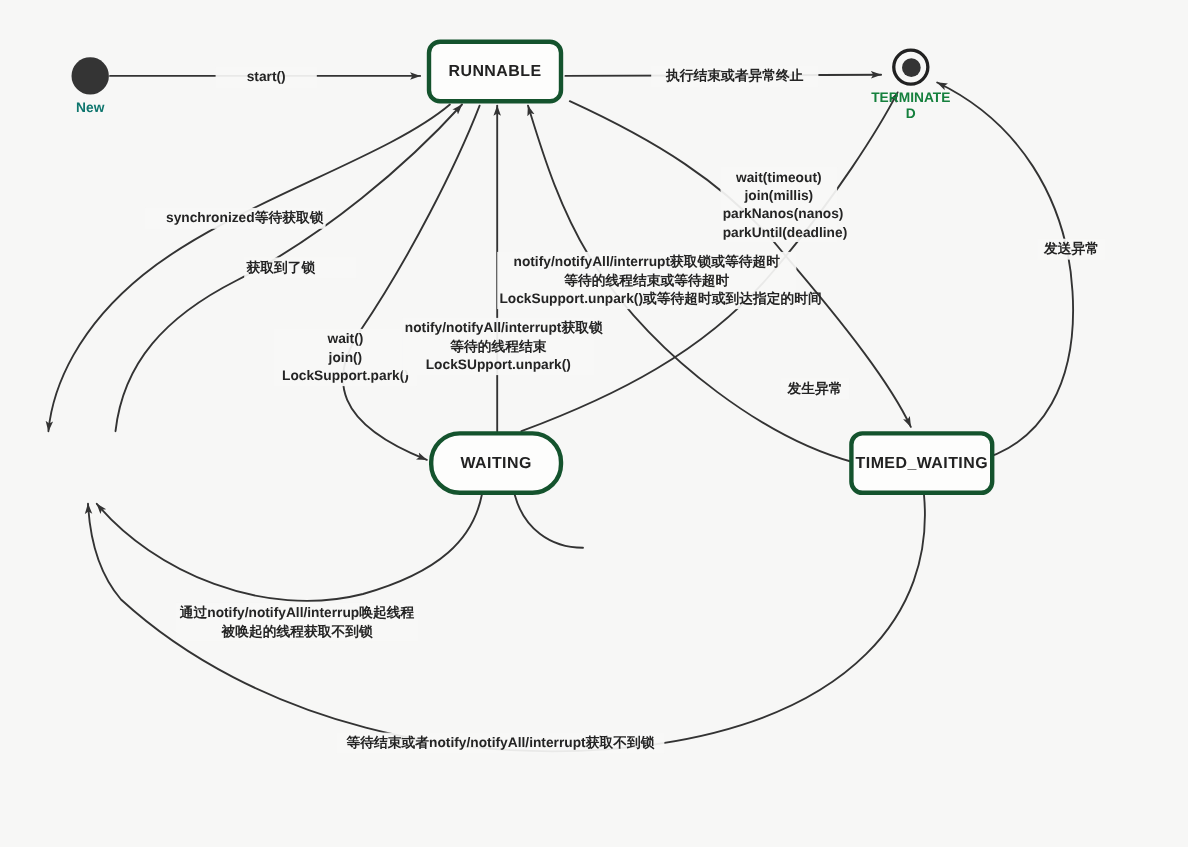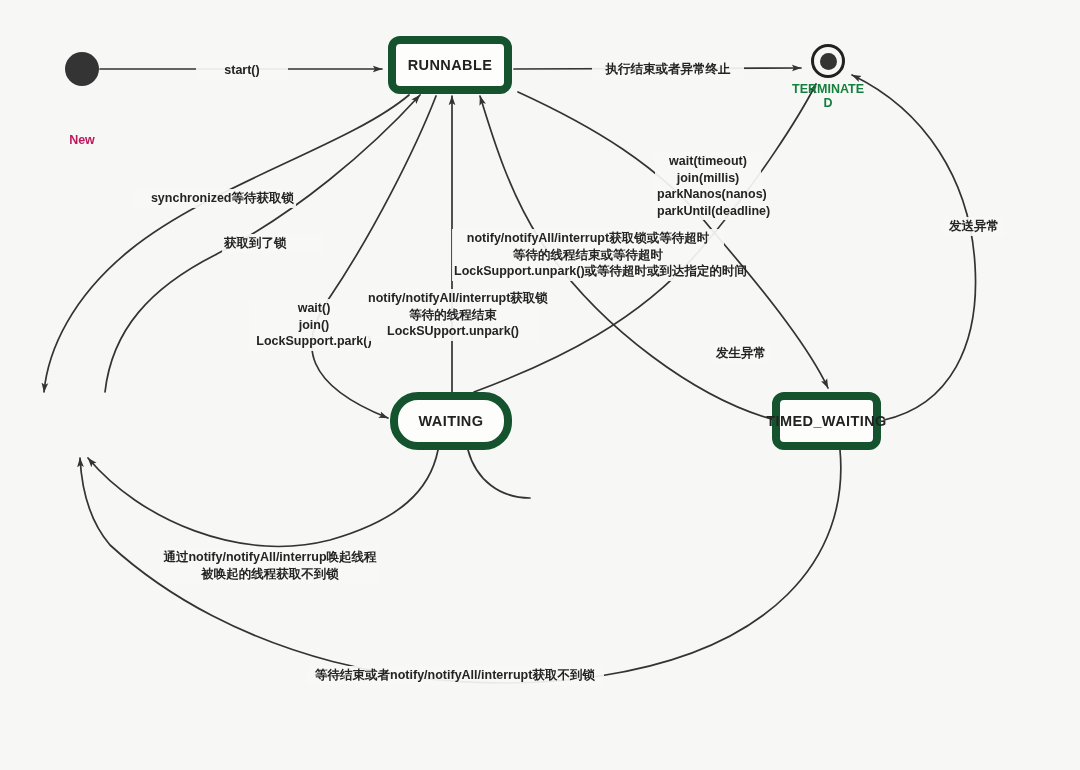--- a/index.html
+++ b/index.html
@@ -21,44 +21,43 @@
     position: absolute;
     left: 0;
     top: 0;
     width: 1080px;
     height: 770px;
   }
   .node-box {
     position: absolute;
     box-sizing: border-box;
     background: #fdfdfc;
-    border: 8px solid #14532d;
+    border: 4px solid #14532d;
     border-radius: 12px;
     display: flex;
     align-items: center;
     justify-content: center;
     color: #222222;
     font-size: 14.5px;
     font-weight: 600;
     letter-spacing: 0.4px;
   }
   .start-dot {
     position: absolute;
     width: 34px;
     height: 34px;
     border-radius: 50%;
     background: #343434;
   }
   .start-label {
     position: absolute;
     font-size: 12.5px;
     font-weight: 700;
-    color: #be185d;
+    color: #0f766e;
     text-align: center;
-    margin-top: 42px;
   }
   .end-ring {
     position: absolute;
     width: 34px;
     height: 34px;
     box-sizing: border-box;
     border-radius: 50%;
     border: 3px solid #212121;
     background: #f7f7f6;
     display: flex;
@@ -146,21 +145,21 @@
   <div class="end-ring" style="left:811px; top:44px;">
       <i></i>
     </div>
   <div class="end-label" style="left:768px; top:82px;"><span>TERMINATE</span><br><span>D</span></div>
 
 
   <div class="node-box" style="left:390px; top:392px; width:122px; height:58px;border-radius:28px;">
     <span>WAITING</span>
   </div>
 
-  <div class="node-box" style="left:772px; top:392px; width:109px; height:58px;">
+  <div class="node-box" style="left:772px; top:392px; width:132px; height:58px;">
     <span>TIMED_WAITING</span>
   </div>
 
   <div class="edge-label" style="left:196px; top:61px; width:88px; text-align:center;">start()</div>
 
   <div class="edge-label" style="left:592px; top:60px; width:148px; text-align:center;">执行结束或者异常终止</div>
 
   <div class="edge-label" style="left:132px; top:189px; width:160px; text-align:right;">synchronized等待获取锁</div>
 
   <div class="edge-label" style="left:222px; top:234px; width:98px; text-align:left;">获取到了锁</div>

